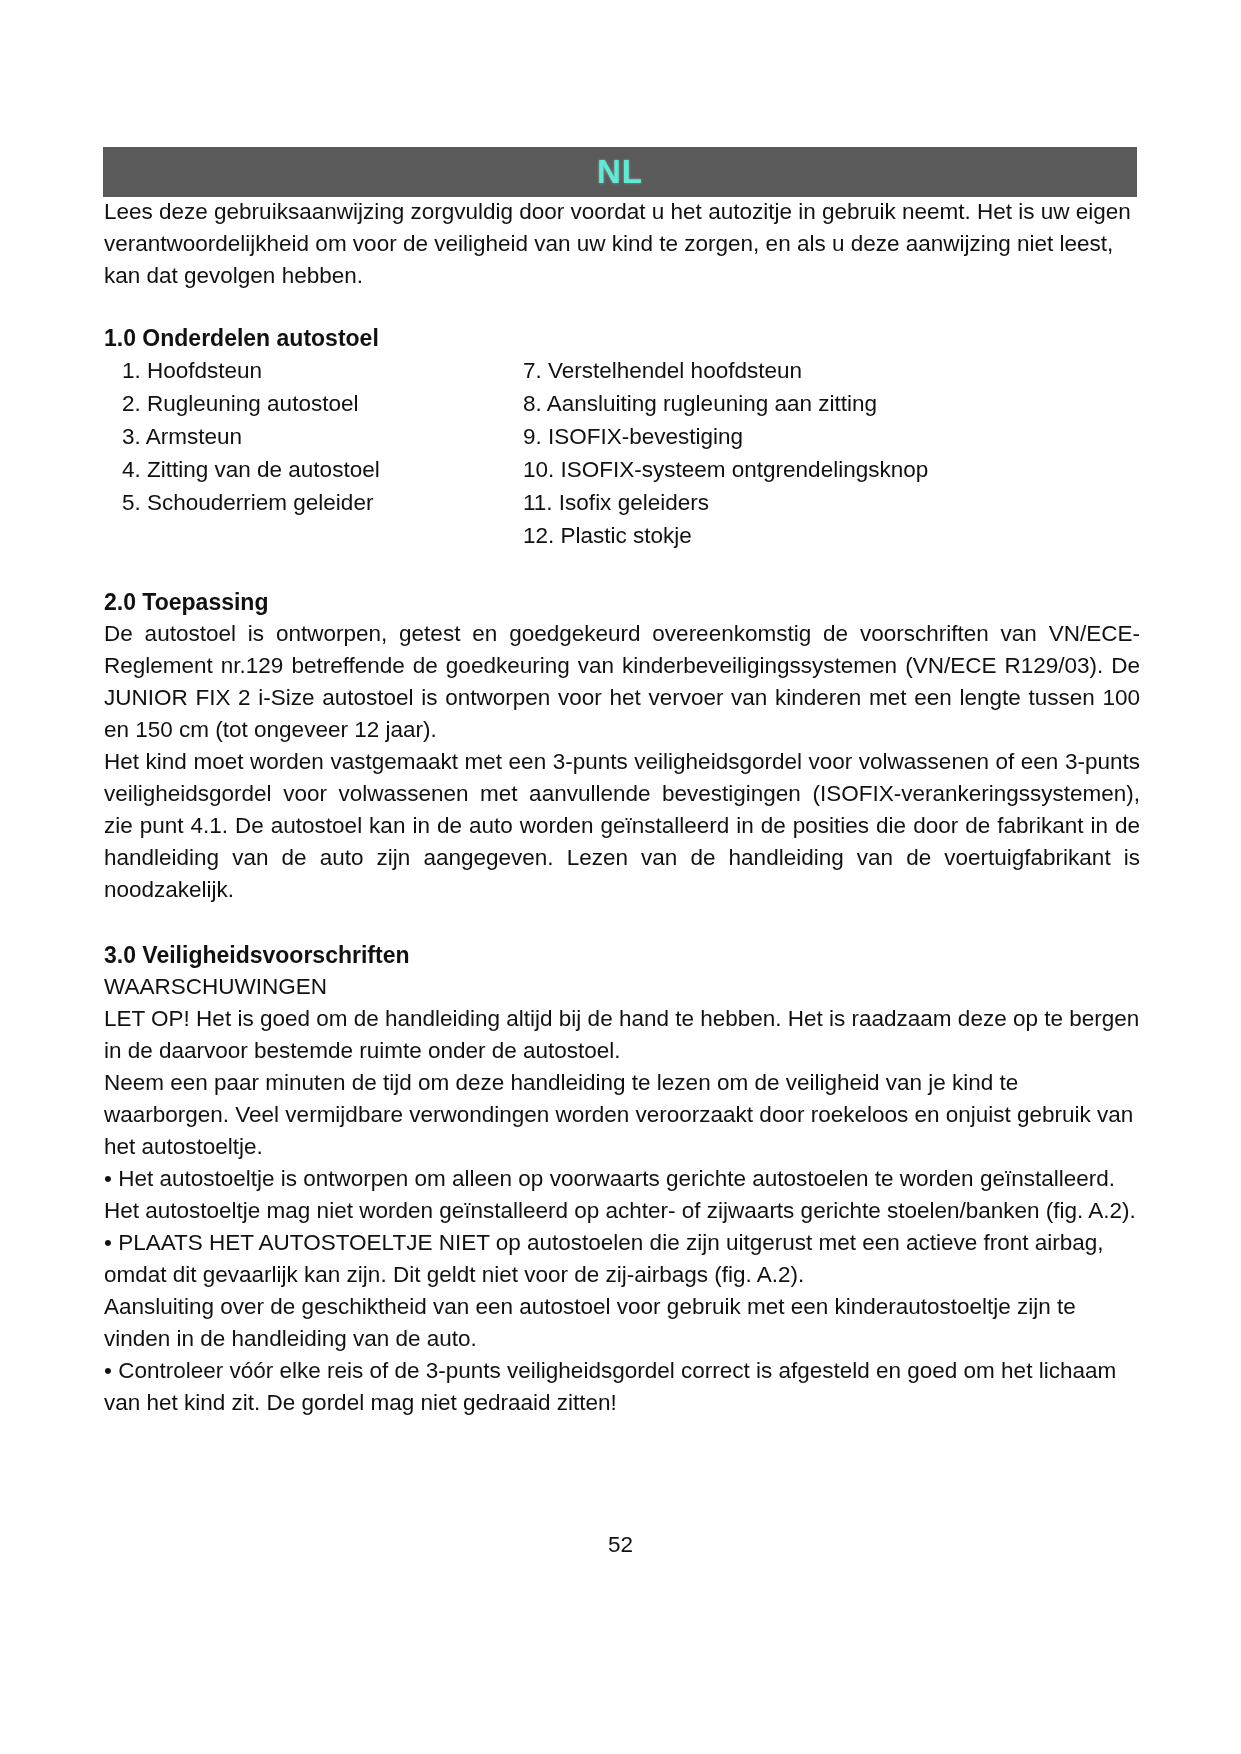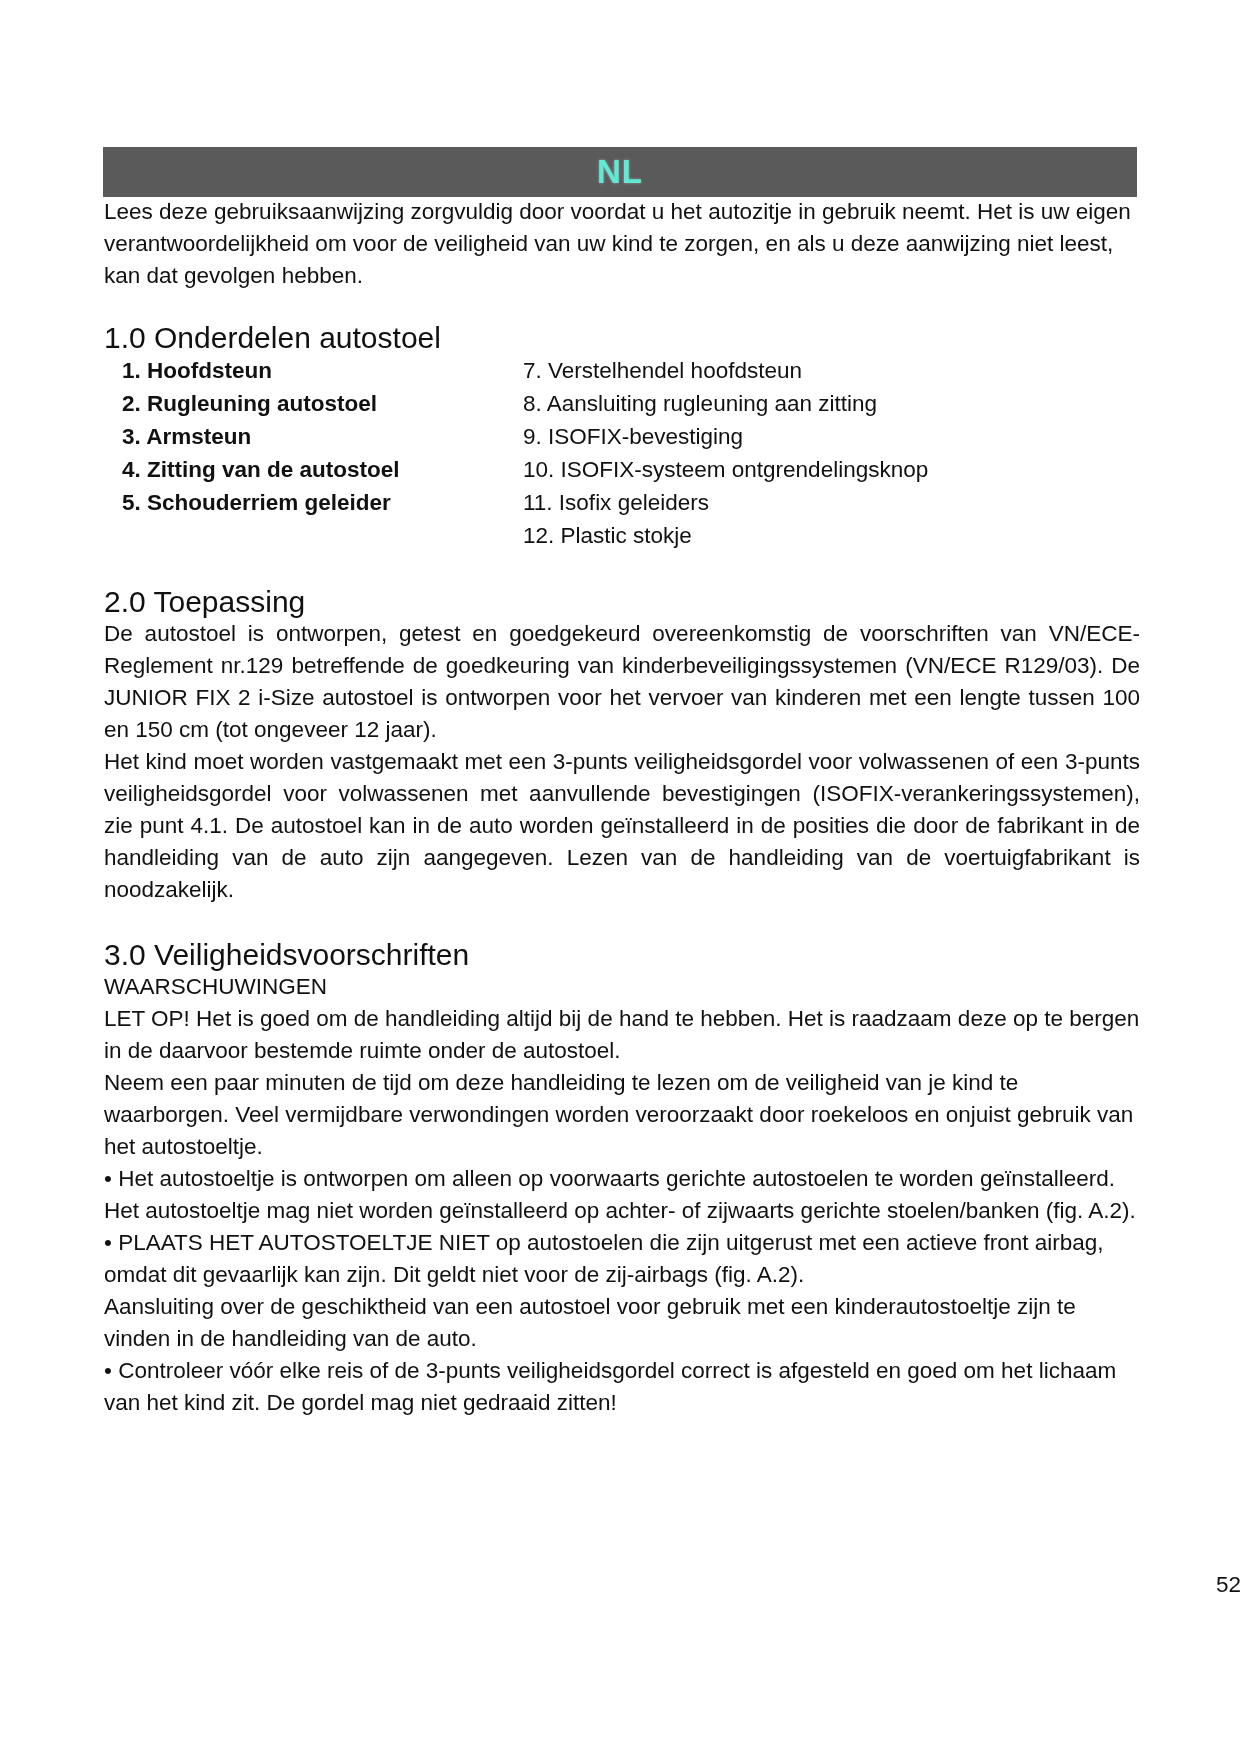--- a/index.html
+++ b/index.html
@@ -42,51 +42,50 @@
       position: absolute;
       left: 104px;
       top: 196px;
       width: 1036px;
       font-size: 22.5px;
       line-height: 32px;
     }
     p { margin: 0; }
     .intro { margin-bottom: 30px; }
     .section-title {
-      font-weight: normal;
-      font-size: 30px;
+      font-weight: bold;
+      font-size: 23px;
     }
     .parts-list {
       display: flex;
       margin-bottom: 34px;
     }
     .parts-col {
       list-style: none;
     }
     .parts-col.left {
       width: 419px;
       padding-left: 18px;
-      font-weight: bold;
     }
     .parts-col.right {
       width: 600px;
     }
     .parts-col li {
       font-size: 22.5px;
       height: 33px;
       line-height: 33px;
     }
     .justify { text-align: justify; }
     .section-block { margin-bottom: 33px; }
     .page-number {
       position: absolute;
       left: 0;
       width: 1241px;
-      top: 1572px;
-      text-align: right;
+      top: 1532px;
+      text-align: center;
       font-size: 22.5px;
     }
   </style>
 </head>
 <body>
 
 <div class="page">
 
   <div class="lang-banner">
     <span>NL</span>

